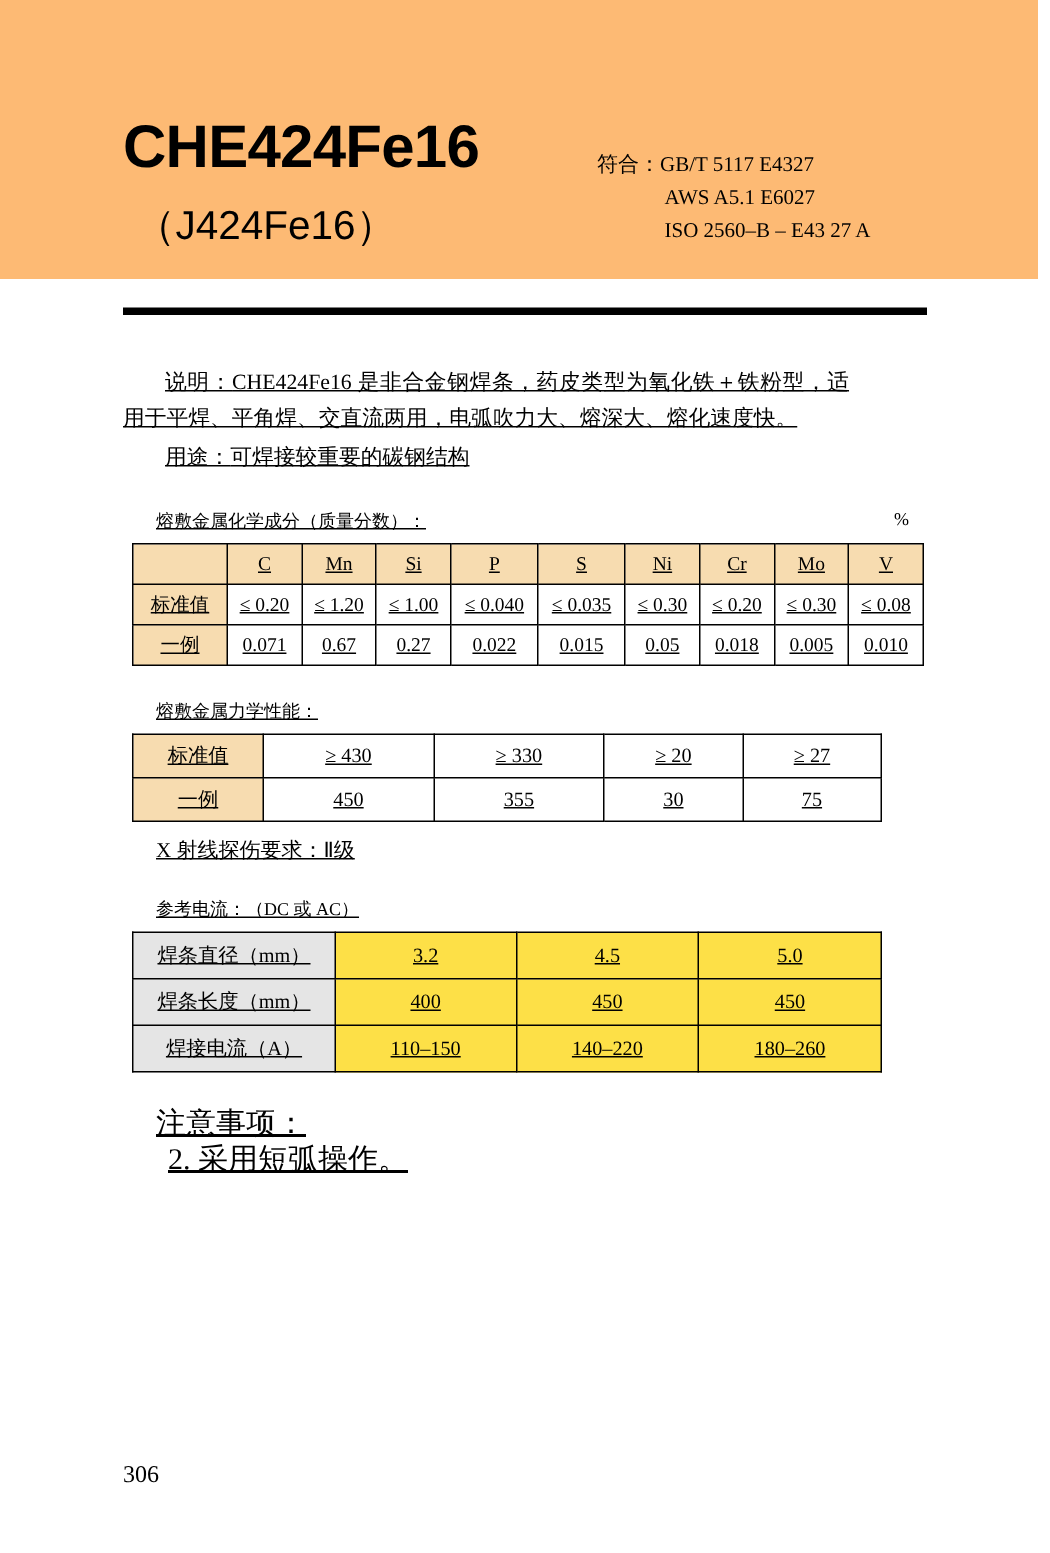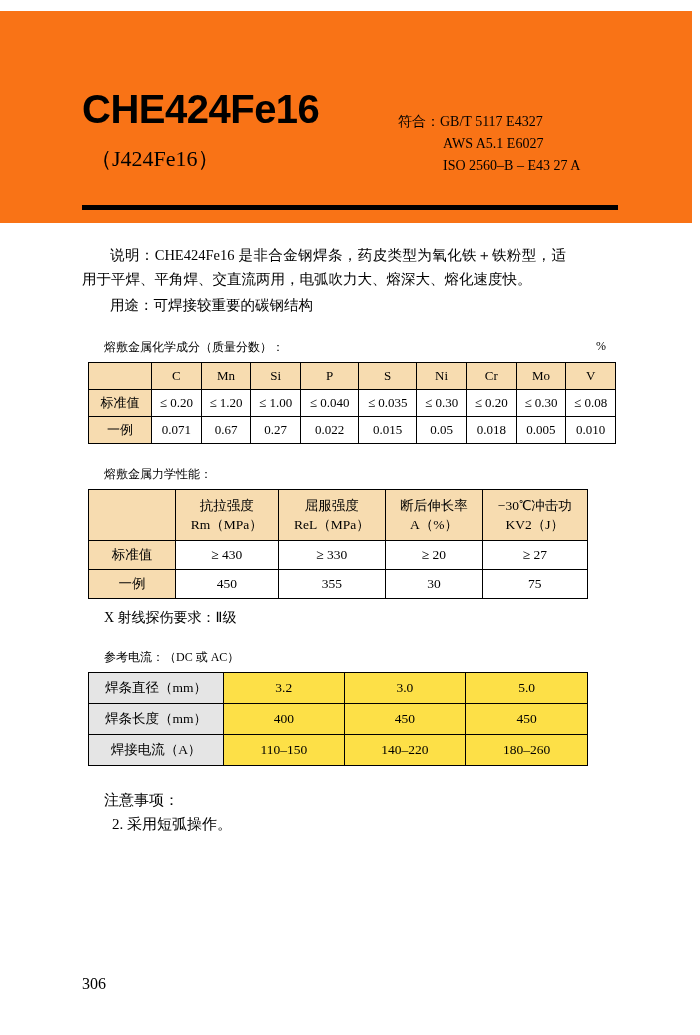--- a/index.html
+++ b/index.html
@@ -20,23 +20,22 @@
     width: 700px;
     height: 1035px;
     background: #ffffff;
   }
   
   .header-band {
     position: absolute;
     left: 0;
     top: 0;
     width: 700px;
-    height: 212px;
-    background: #f97316;
-    margin-top: 11px;
+    height: 186px;
+    background: #fdba74;
   }
   .header-inner {
     position: absolute;
     left: 0;
     top: 0;
     width: 700px;
     height: 186px;
   }
   .title-main {
     position: absolute;
@@ -46,22 +45,22 @@
     font-weight: bold;
     font-size: 40px;
     letter-spacing: -0.5px;
     color: #000;
     line-height: 1;
   }
   .title-sub {
     position: absolute;
     left: 90px;
     top: 137px;
-    font-family: Liberation Serif, serif;
-    font-size: 22px;
+    font-family: Liberation Sans, sans-serif;
+    font-size: 27px;
     color: #000;
     line-height: 1;
   }
   .standards {
     position: absolute;
     left: 398px;
     top: 100px;
     font-family: "Liberation Serif", serif;
     font-size: 14px;
     line-height: 22px;
@@ -81,20 +80,21 @@
     width: 536px;
     height: 5px;
     background: #000;
   }
 
   .body-area {
     position: absolute;
     left: 0;
     top: 215px;
     width: 648px;
+    text-decoration: underline;
   }
 
   .para {
     position: relative;
     margin: 0 82px;
     font-size: 14.5px;
     line-height: 24px;
     text-align: justify;
   }
   .para.desc {
@@ -186,21 +186,21 @@
     background: #e5e5e5;
     width: 130px;
     text-align: center;
   }
   #cur-table td.val {
     background: #fde047;
   }
 
   .notes {
     margin: 22px 82px 0 104px;
-    font-size: 15px;
+    font-size: 20px;
     line-height: 24px;
   }
   .notes .note-line {
     margin-left: 8px;
   }
 
   .page-num {
     position: absolute;
     left: 82px;
     top: 975px;
@@ -289,39 +289,20 @@
         </table>
     </div>
 
     <div class="section-label">
       <span>熔敷金属力学性能：</span>
     </div>
 
     <div class="tbl-wrap">
       <table id="mech-table">
         <tbody>
-            <tr class="head">
-          <td class="rowhdr"></td>
-          <td>
-            <span>抗拉强度</span><br>
-            <span>Rm（MPa）</span>
-          </td>
-          <td>
-            <span>屈服强度</span><br>
-            <span>ReL（MPa）</span>
-          </td>
-          <td>
-            <span>断后伸长率</span><br>
-            <span>A（%）</span>
-          </td>
-          <td>
-            <span>−30℃冲击功</span><br>
-            <span>KV2（J）</span>
-          </td>
-        </tr>
         <tr>
           <td class="rowhdr">标准值</td>
           <td>≥ 430</td>
           <td>≥ 330</td>
           <td>≥ 20</td>
           <td>≥ 27</td>
         </tr>
         <tr>
           <td class="rowhdr">一例</td>
           <td>450</td>
@@ -338,21 +319,21 @@
     <div class="section-label">
       <span>参考电流：（DC 或 AC）</span>
     </div>
 
     <div class="tbl-wrap">
       <table id="cur-table">
         <tbody>
             <tr>
           <td class="rowhdr">焊条直径（mm）</td>
           <td class="val">3.2</td>
-          <td class="val">3.0</td>
+          <td class="val">4.5</td>
           <td class="val">5.0</td>
         </tr>
         <tr>
           <td class="rowhdr">焊条长度（mm）</td>
           <td class="val">400</td>
           <td class="val">450</td>
           <td class="val">450</td>
         </tr>
         <tr>
           <td class="rowhdr">焊接电流（A）</td>

